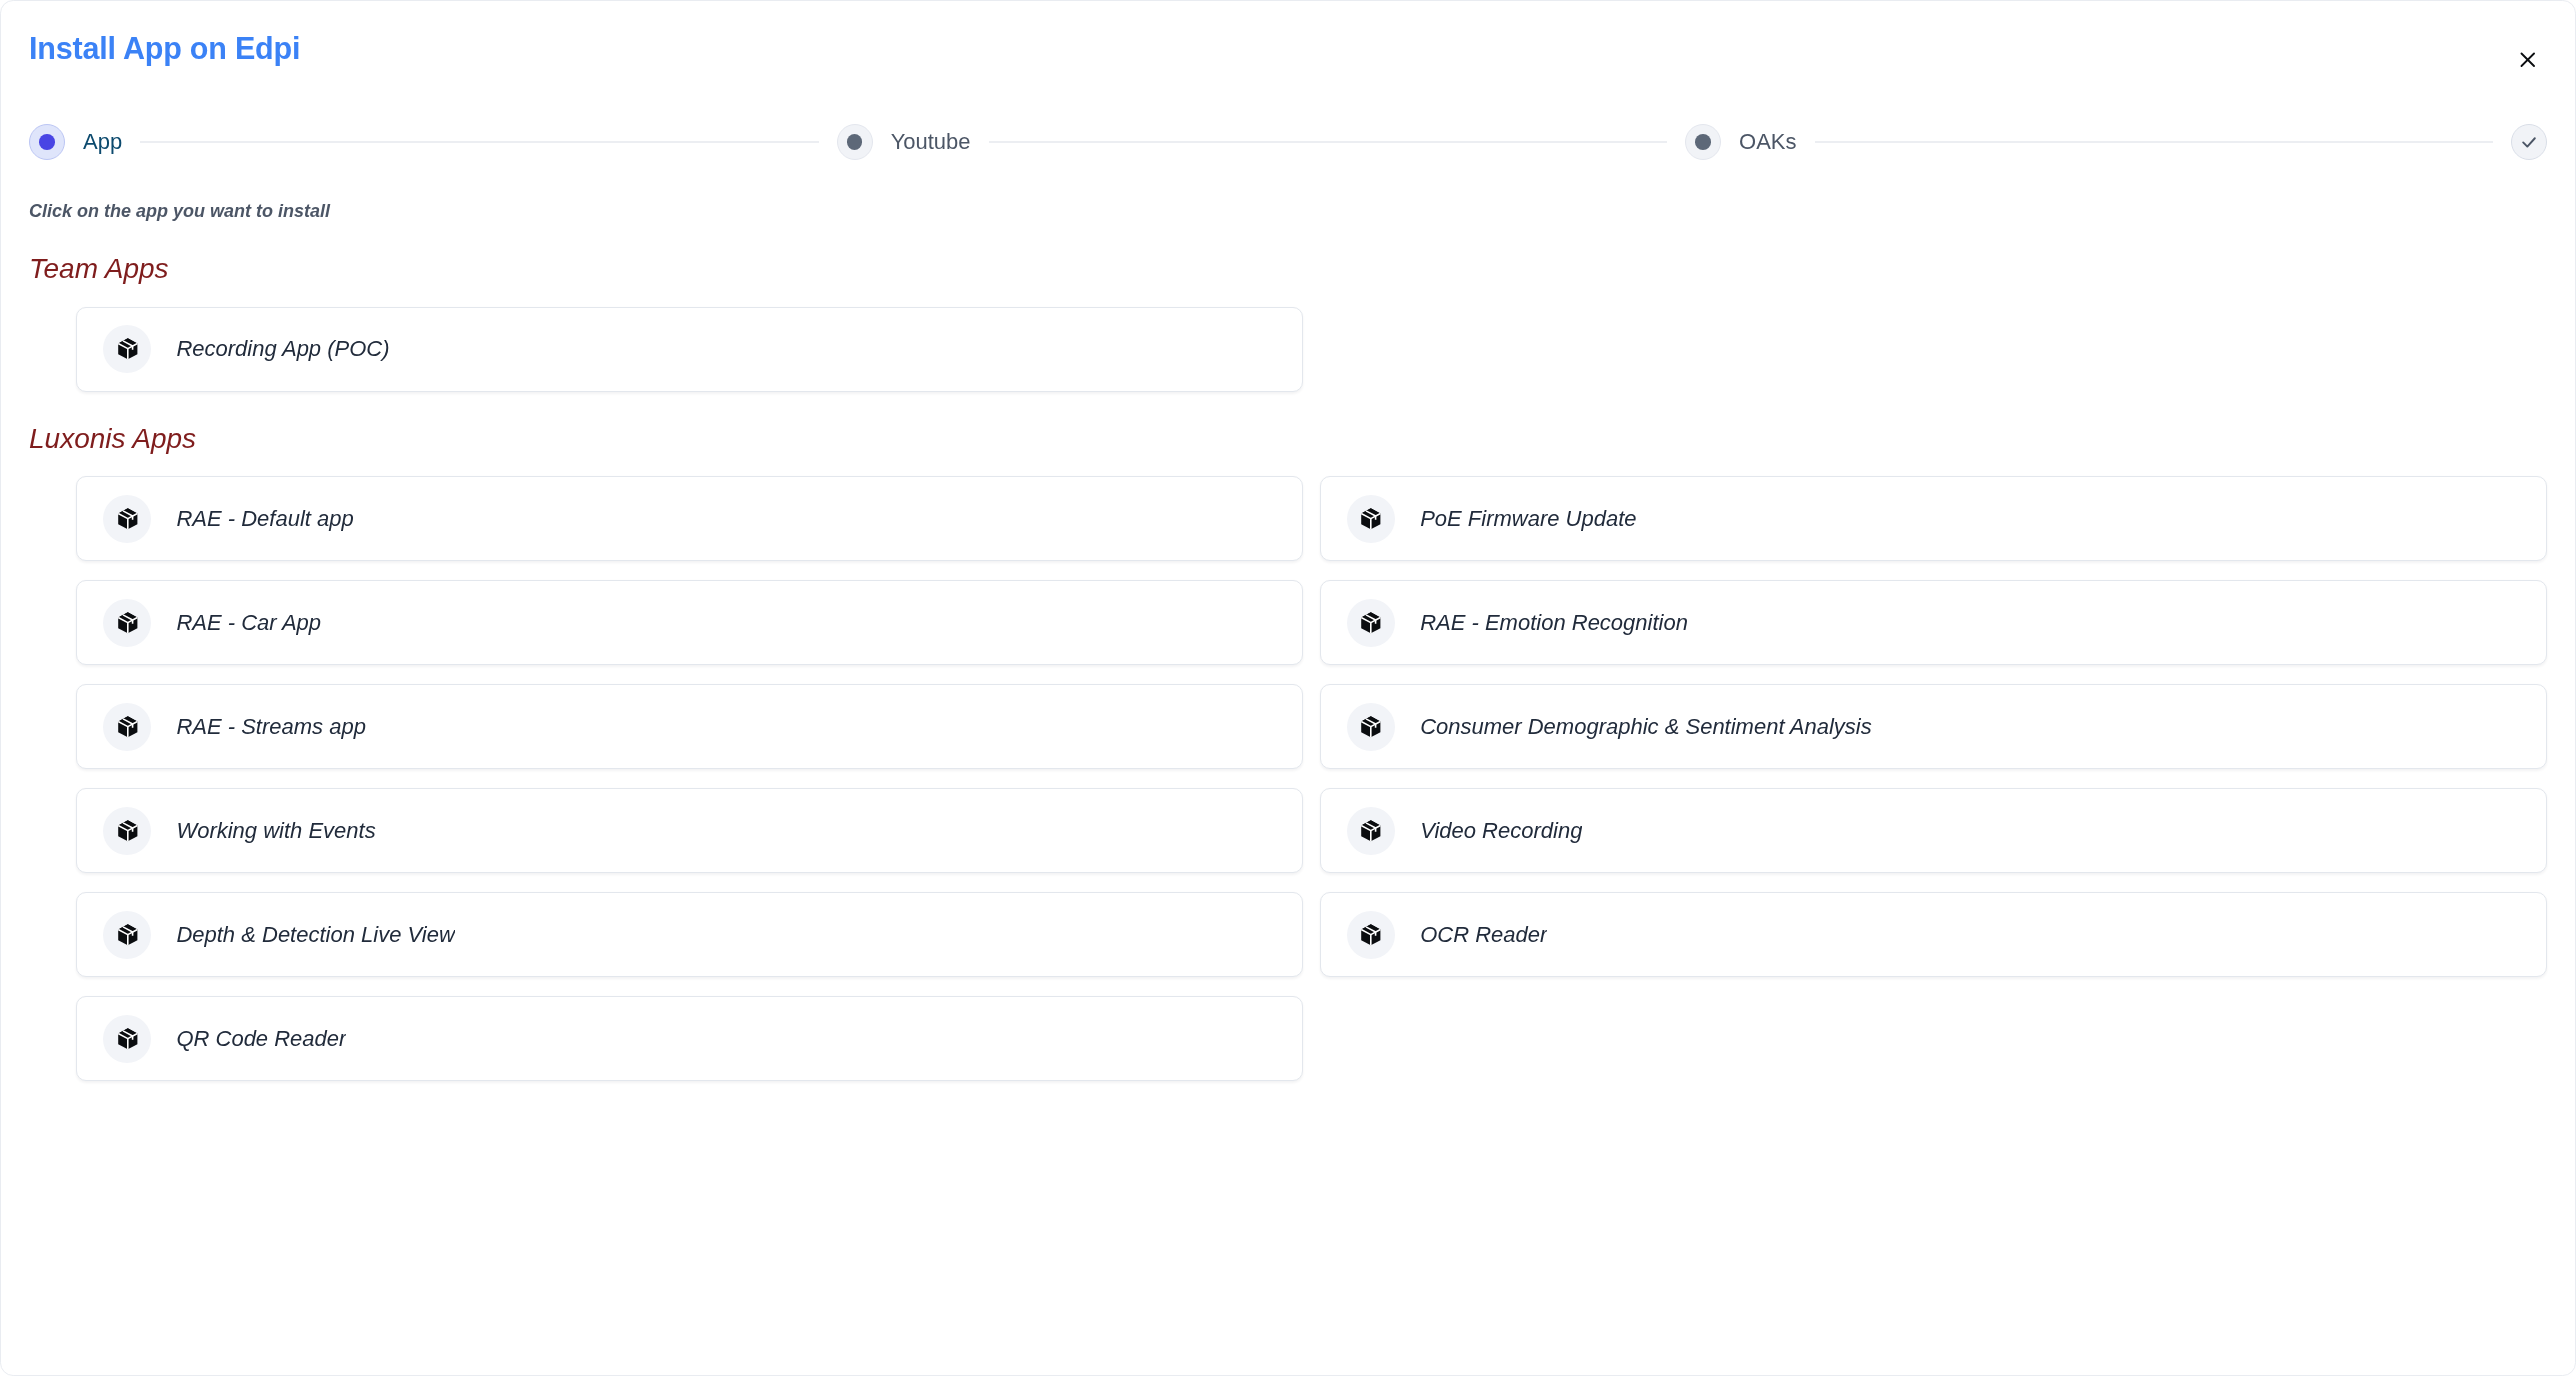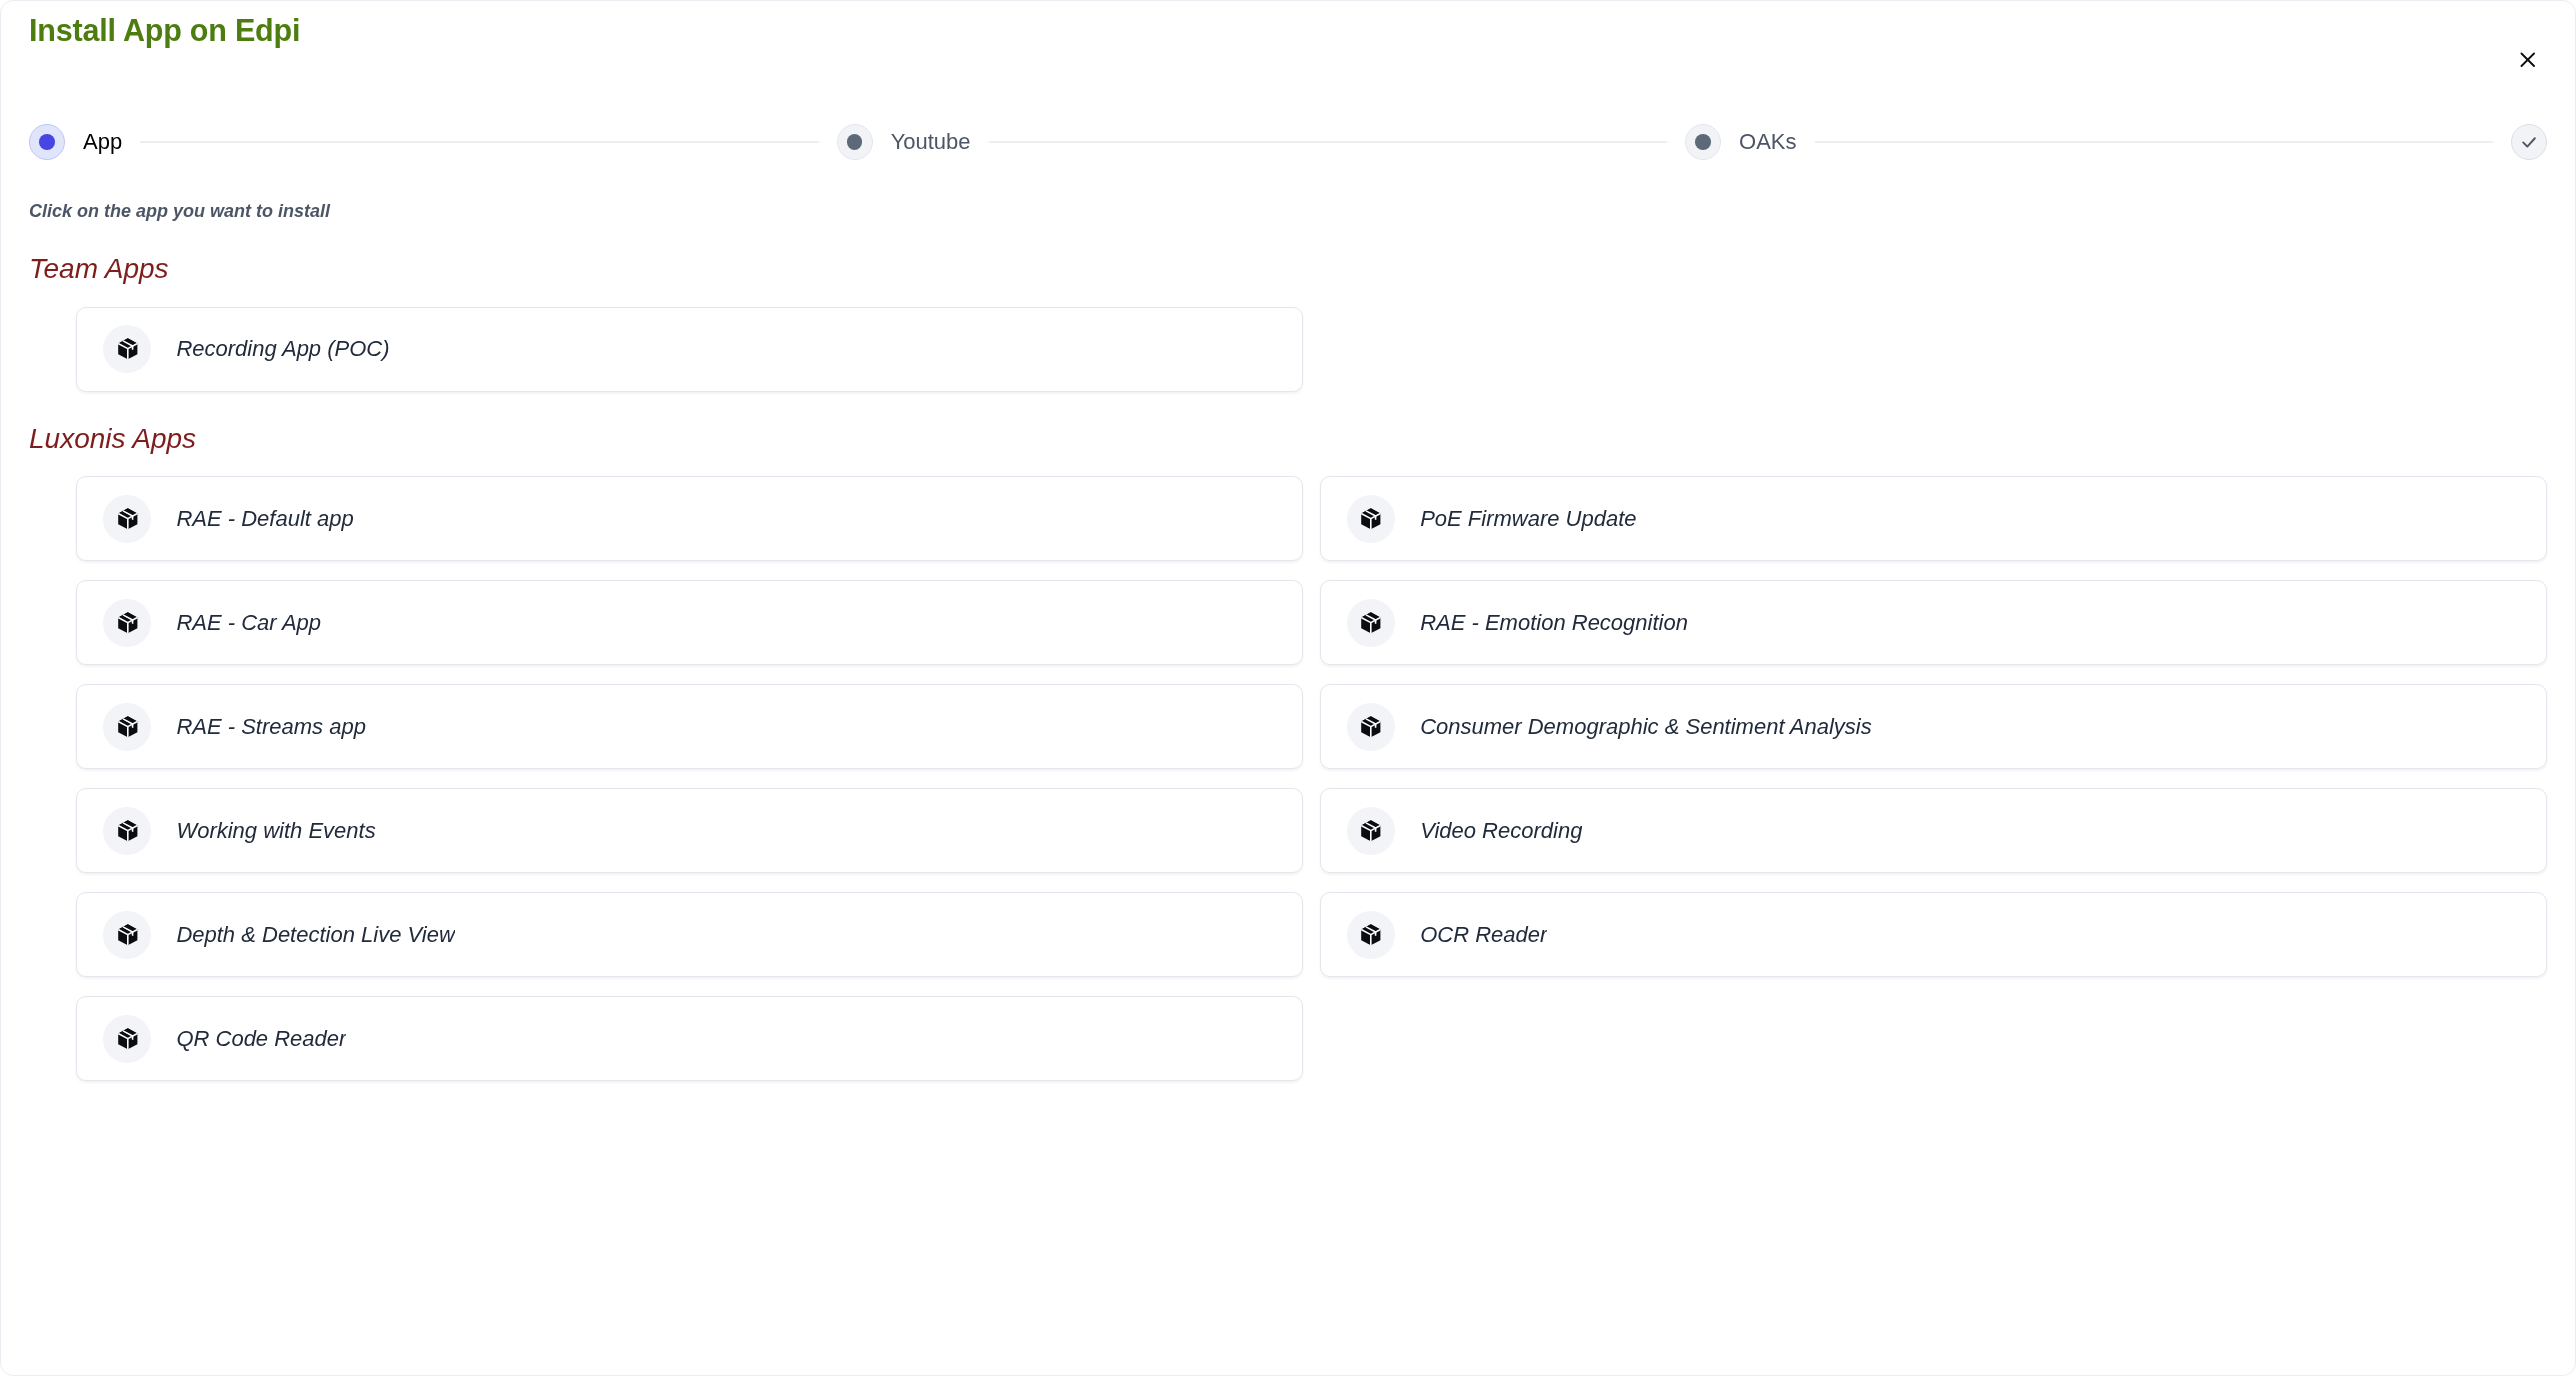--- a/index.html
+++ b/index.html
@@ -24,24 +24,24 @@
 
   
   #modal-header {
     position: relative;
     height: 106px;
   }
 
   #modal-title {
     position: absolute;
     left: 28px;
-    top: 12px;
+    top: 30px;
     font-size: 30.5px;
     font-weight: bold;
-    color: #4d7c0f;
+    color: #3b82f6;
     letter-spacing: -0.2px;
     white-space: nowrap;
   }
 
   #close-button {
     position: absolute;
     right: 28px;
     top: 40px;
     width: 38px;
     height: 38px;
@@ -100,21 +100,21 @@
   }
   .step-dot.active { background: #4945e4; }
   .step-dot.inactive { background: #5d6878; }
 
   .step-label {
     margin-left: 18px;
     font-size: 22px;
     color: #4c5666;
     white-space: nowrap;
   }
-  .step-label.active { color: #000000; }
+  .step-label.active { color: #0c4a6e; }
 
   .step-line {
     flex: 1 1 auto;
     height: 1.7px;
     background: #eceef2;
     margin: 0 18px;
     min-width: 8.3px;
   }
 
   

